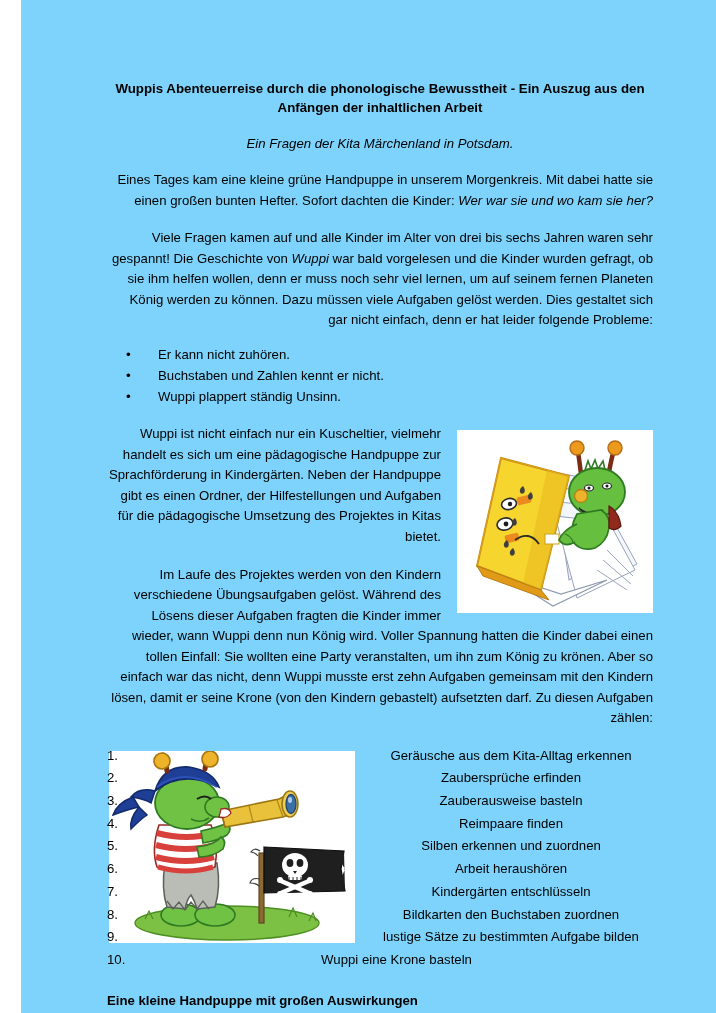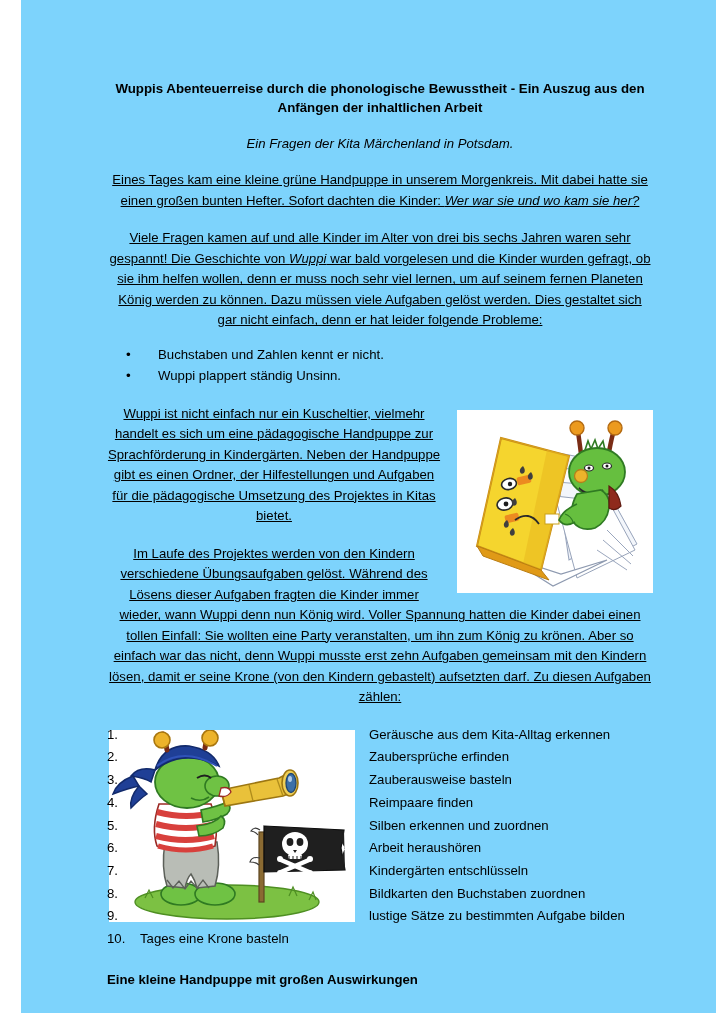--- a/index.html
+++ b/index.html
@@ -40,22 +40,21 @@
     font-style: italic;
     text-align: center;
     line-height: 1.4;
     margin: 17px 0 0 0;
   }
 
   p.body-text {
     font-size: 13.2px;
     line-height: 1.555;
     margin: 17px 0 0 0;
-    text-align: center;
-    text-decoration: underline;
+    text-align: right;
   }
 
   .italic { font-style: italic; }
 
   h2.section-heading {
     font-size: 13.2px;
     font-weight: bold;
     line-height: 1.45;
     margin: 19px 0 0 0;
   }
@@ -77,20 +76,21 @@
     left: 19px;
     top: -1px;
     font-size: 13.5px;
   }
 
   ol.task-list {
     list-style: none;
     margin: 0;
     padding: 0;
     counter-reset: task;
+    text-align: center;
   }
   ol.task-list li {
     font-size: 13.2px;
     line-height: 1.72;
     position: relative;
     padding-left: 33px;
     counter-increment: task;
   }
   ol.task-list li::before {
     content: counter(task) ".";
@@ -132,20 +132,21 @@
 
     <h1 class="doc-title">Wuppis Abenteuerreise durch die phonologische Bewusstheit - Ein Auszug aus den Anfängen der inhaltlichen Arbeit</h1>
 
     <div class="doc-subtitle">Ein Fragen der Kita Märchenland in Potsdam.</div>
 
     <p class="body-text"><span>Eines Tages kam eine kleine grüne Handpuppe in unserem Morgenkreis. Mit dabei hatte sie einen großen bunten Hefter. Sofort dachten die Kinder: </span><span class="italic">Wer war sie und wo kam sie her?</span></p>
 
     <p class="body-text"><span>Viele Fragen kamen auf und alle Kinder im Alter von drei bis sechs Jahren waren sehr gespannt! Die Geschichte von </span><span class="italic">Wuppi</span><span> war bald vorgelesen und die Kinder wurden gefragt, ob sie ihm  helfen wollen, denn er muss noch sehr viel lernen, um auf seinem fernen Planeten König werden zu können. Dazu müssen viele Aufgaben gelöst werden. Dies gestaltet sich gar nicht einfach, denn er hat leider folgende Probleme:</span></p>
 
     <ul class="problem-list">
+      <li>Er kann nicht zuhören.</li>
       <li>Buchstaben und Zahlen kennt er nicht.</li>
       <li>Wuppi plappert ständig Unsinn.</li>
     </ul>
 
     <div class="clearfix">
 
       <div class="illus illus-folder">
         <svg viewBox="0 0 196 183" xmlns="http://www.w3.org/2000/svg">
           <rect x="0" y="0" width="196" height="183" fill="#ffffff"></rect>
 
@@ -307,20 +308,20 @@
       <ol class="task-list">
         <li>Geräusche aus dem Kita-Alltag erkennen</li>
         <li>Zaubersprüche erfinden</li>
         <li>Zauberausweise basteln</li>
         <li>Reimpaare finden</li>
         <li>Silben erkennen und zuordnen</li>
         <li>Arbeit heraushören</li>
         <li>Kindergärten entschlüsseln</li>
         <li>Bildkarten den Buchstaben zuordnen</li>
         <li>lustige Sätze zu bestimmten Aufgabe bilden</li>
-        <li>Tages eine Krone basteln</li>
+        <li>Wuppi eine Krone basteln</li>
       </ol>
     </div>
 
     <h2 class="section-heading">Eine kleine Handpuppe mit großen Auswirkungen</h2>
 
   </div>
 </div>
 
 </body></html>

